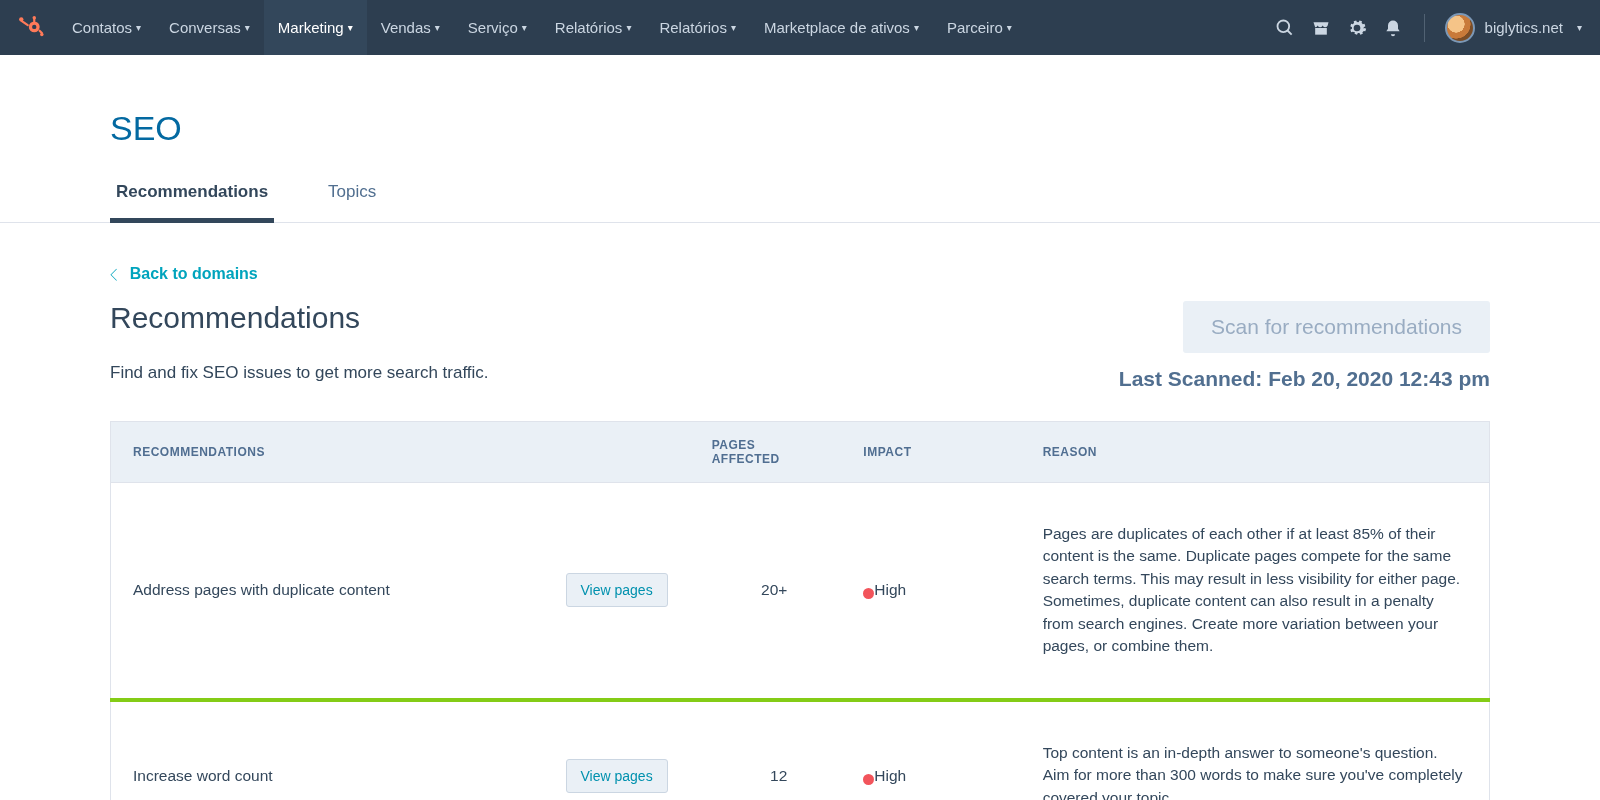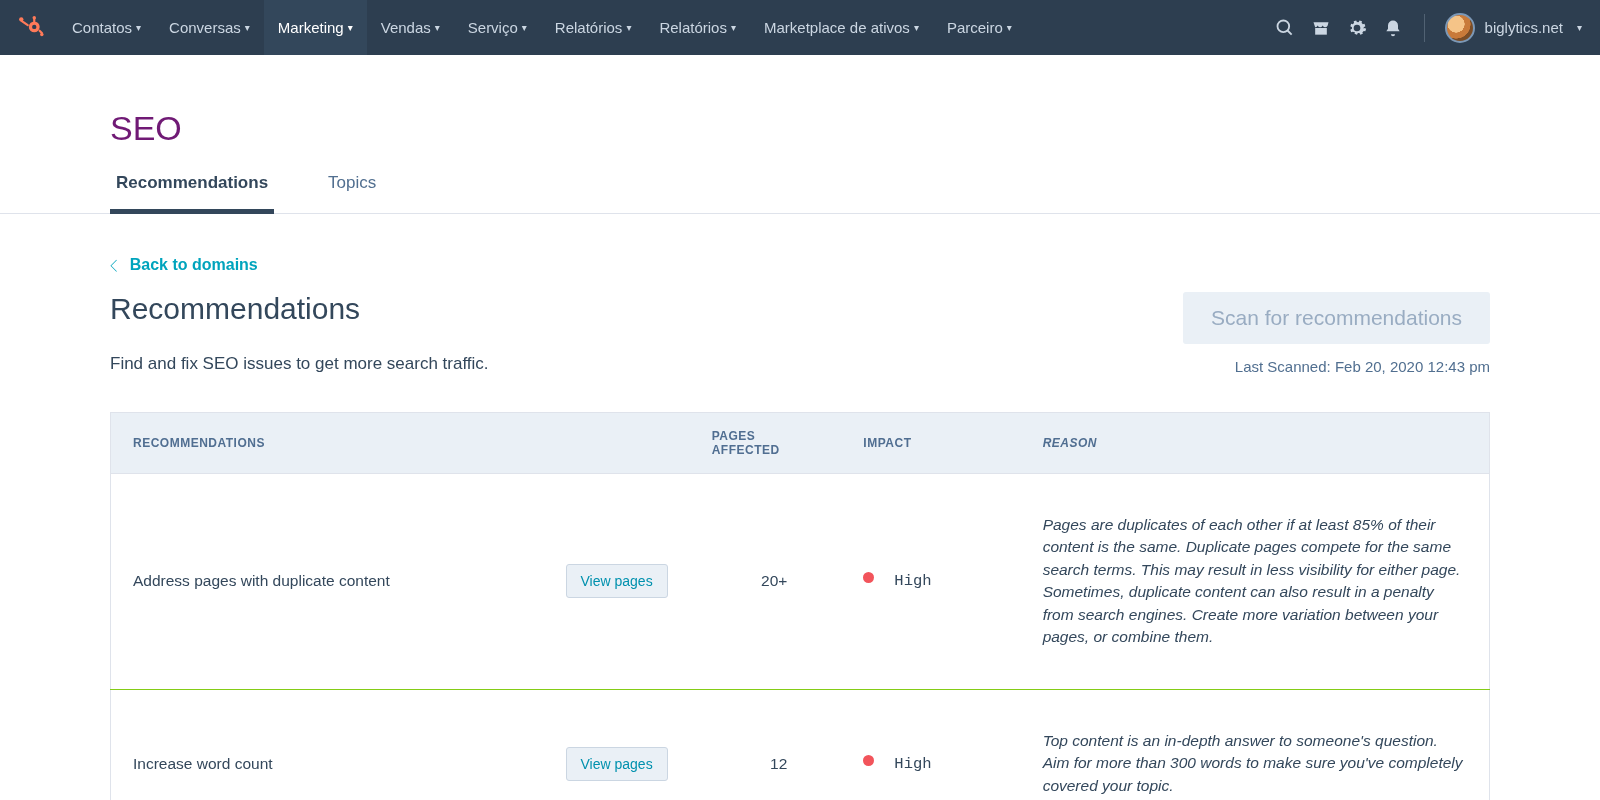--- a/index.html
+++ b/index.html
@@ -11,49 +11,49 @@
   .nav-item { display: flex; align-items: center; height: 100%; padding: 0 14px; font-size: 15px; cursor: pointer; }
   .nav-item.active { background: #33475b; color: #ffffff; }
   .chev { margin-left: 4px; font-size: 10px; }
   .nav-right { margin-left: auto; display: flex; align-items: center; gap: 14px; }
   .icon-btn { width: 22px; height: 22px; display: flex; align-items: center; justify-content: center; cursor: pointer; color: #cbd6e2; }
   .divider-v { width: 1px; height: 28px; background: #516273; margin: 0 6px; }
   .avatar { width: 30px; height: 30px; border-radius: 50%; background: radial-gradient(circle at 35% 35%, #f5c488 0 35%, #c87a3a 36% 60%, #7a4d27 61% 100%); border: 2px solid #7c98b6; }
   .account { display: flex; align-items: center; gap: 10px; font-size: 15px; cursor: pointer; }
   
   .page { padding: 30px 110px 40px 110px; }
-  .page-title { font-size: 34px; font-weight: 400; color: #701a75; margin-top: 24px; margin-bottom: 25px; }
+  .page-title { font-size: 34px; font-weight: 400; color: #0369a1; margin-top: 24px; margin-bottom: 34px; }
   .tabs-wrap { border-bottom: 1px solid #dfe3eb; margin: 0 -110px; padding: 0 110px; }
   .tabs { display: flex; gap: 48px; }
   .tab { padding: 0 6px 16px 6px; font-size: 17px; color: #516f90; cursor: pointer; }
   .tab.active { color: #33475b; font-weight: 600; border-bottom: 5px solid #33475b; margin-bottom: -1px; }
   .backlink { display: inline-flex; align-items: center; gap: 6px; color: #00a4bd; font-weight: 600; font-size: 16px; margin: 42px 0 18px 0; cursor: pointer; }
   .backlink .arrow { font-size: 14px; }
   .section-head { display: flex; align-items: flex-start; }
   .section-left { flex: 1; }
   .section-title { font-size: 30px; font-weight: 400; color: #33475b; margin-bottom: 28px; }
   .section-sub { font-size: 17px; color: #33475b; margin-bottom: 16px; }
   .domain-label { font-size: 18px; font-weight: 700; color: #33475b; margin-bottom: 24px; }
   .section-right { text-align: right; }
   .scan-btn { background: #eaf0f6; border: none; color: #99acc2; font-size: 21px; padding: 14px 28px; border-radius: 3px; cursor: default; margin-bottom: 14px; }
-  .last-scanned { font-size: 15px; color: #516f90; }
+  .last-scanned { font-size: 21px; color: #516f90; font-weight: bold; }
   
   .reco-table { width: 100%; border: 1px solid #dfe3eb; border-collapse: collapse; margin-top: 22px; table-layout: fixed; }
   .reco-table thead th { background: #eaf0f6; text-align: left; font-size: 12px; letter-spacing: 0.5px; font-weight: 600; color: #506e91; padding: 16px 22px; border-bottom: 1px solid #dfe3eb; text-transform: uppercase; }
-  .reco-table tbody td { padding: 40px 22px; border-bottom: 1px solid #84cc16; font-size: 15.5px; color: #33475b; vertical-align: middle; }
+  .reco-table tbody td { padding: 40px 22px; border-bottom: 4px solid #84cc16; font-size: 15.5px; color: #33475b; vertical-align: middle; }
   .reco-name-cell { display: flex; align-items: center; justify-content: space-between; gap: 21px; }
   .view-pages-btn { background: #eaf0f6; border: 1px solid #cbd6e2; color: #0091ae; font-size: 14px; padding: 8px 14px; border-radius: 3px; cursor: pointer; white-space: nowrap; }
-  .impact-cell { display: flex; align-items: flex-start; gap: 20px; font-family: Liberation Mono, monospace; }
+  .impact-cell { display: flex; align-items: flex-end; gap: 0; }
   .dot { width: 11px; height: 11px; border-radius: 50%; display: inline-block; }
   .dot.high { background: #f2545b; }
   .reason-cell { line-height: 1.45; color: #33475b; }
   .col-reco   { width: 42%; }
   .col-pages  { width: 11%; text-align: right; }
   .col-impact { width: 13%; }
-  .col-reason { width: 34%; font-style: italic; }
+  .col-reason { width: 34%; }
   .reco-table thead th.col-pages { text-align: left; }
   .reco-table tbody td.col-pages { text-align: right; padding-right: 54px; }
   svg { display: block; }
 </style>
 </head>
 <body>
 
 <div class="topnav">
   <div class="logo-slot">
     <svg width="26" height="26" viewBox="0 0 24 24" fill="#ff7a59">

